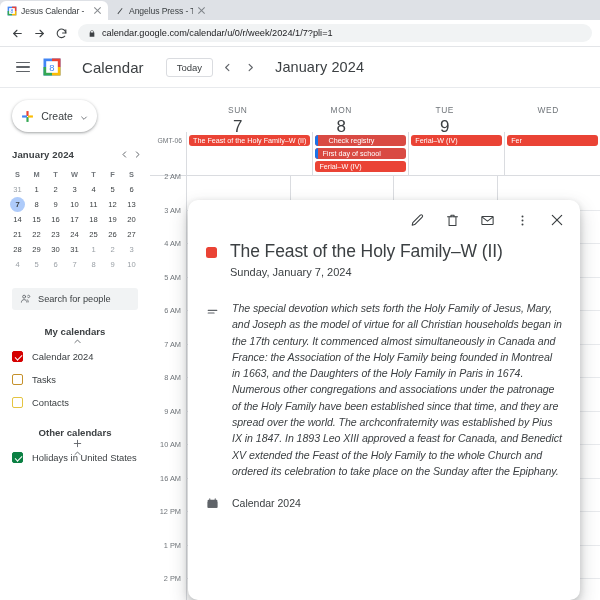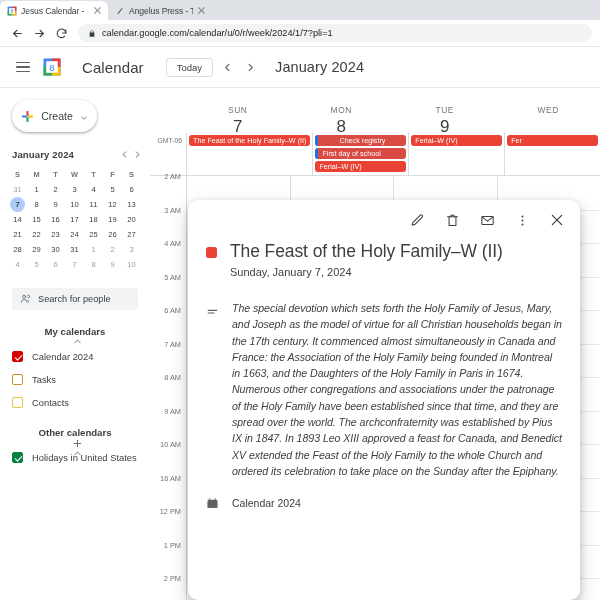--- a/index.html
+++ b/index.html
@@ -409,21 +409,21 @@
           <div class="dow-lbl">WED</div>
           <div class="dnum-lbl"></div>
         </div>
       </div>
     <div class="allday" id="allday">
       <div class="tz-lbl">GMT-06</div>
     <div class="allday-col">
           <div class="chip" style="background: rgb(234, 67, 53);">The Feast of the Holy Family–W (II)</div>
         </div>
         <div class="allday-col">
-          <div class="chip dim striped" style="padding-left: 24px; background: rgb(217, 74, 67);">Check registry</div>
+          <div class="chip dim striped" style="padding-left: 13px; background: rgb(217, 74, 67);">Check registry</div>
           <div class="chip dim striped" style="padding-left: 7px; background: rgb(217, 74, 67);">First day of school</div>
           <div class="chip" style="background: rgb(234, 67, 53);">Ferial–W (IV)</div>
         </div>
         <div class="allday-col">
           <div class="chip" style="background: rgb(234, 67, 53);">Ferial–W (IV)</div>
         </div>
         <div class="allday-col">
           <div class="chip" style="background: rgb(234, 67, 53);">Fer</div>
         </div>
       </div>

